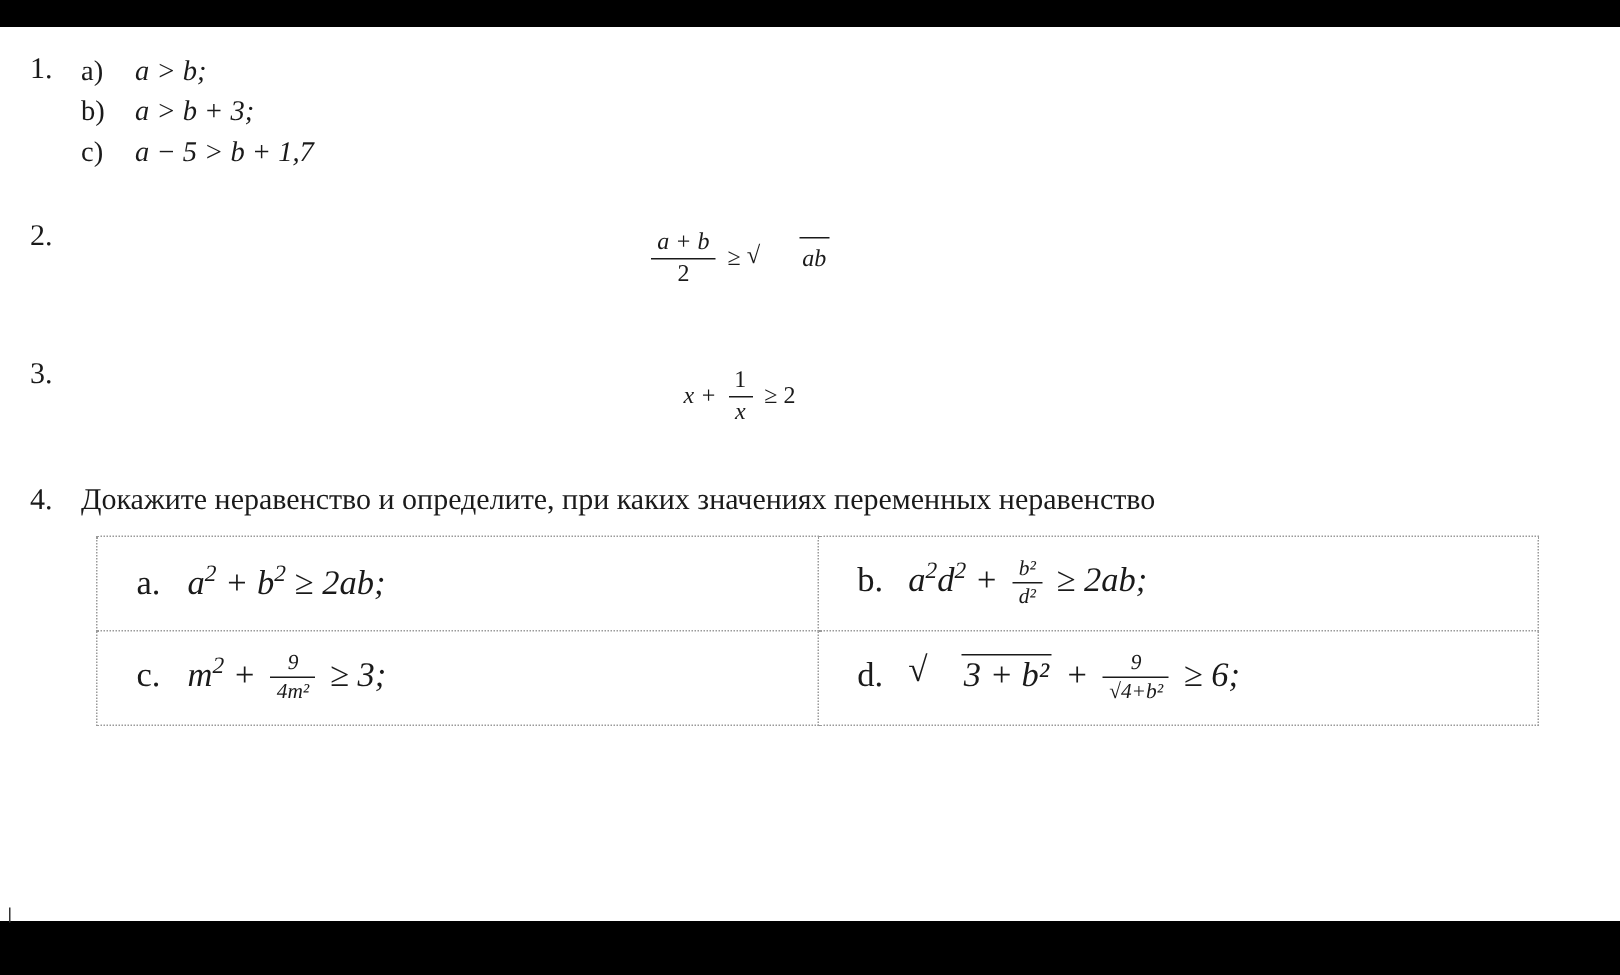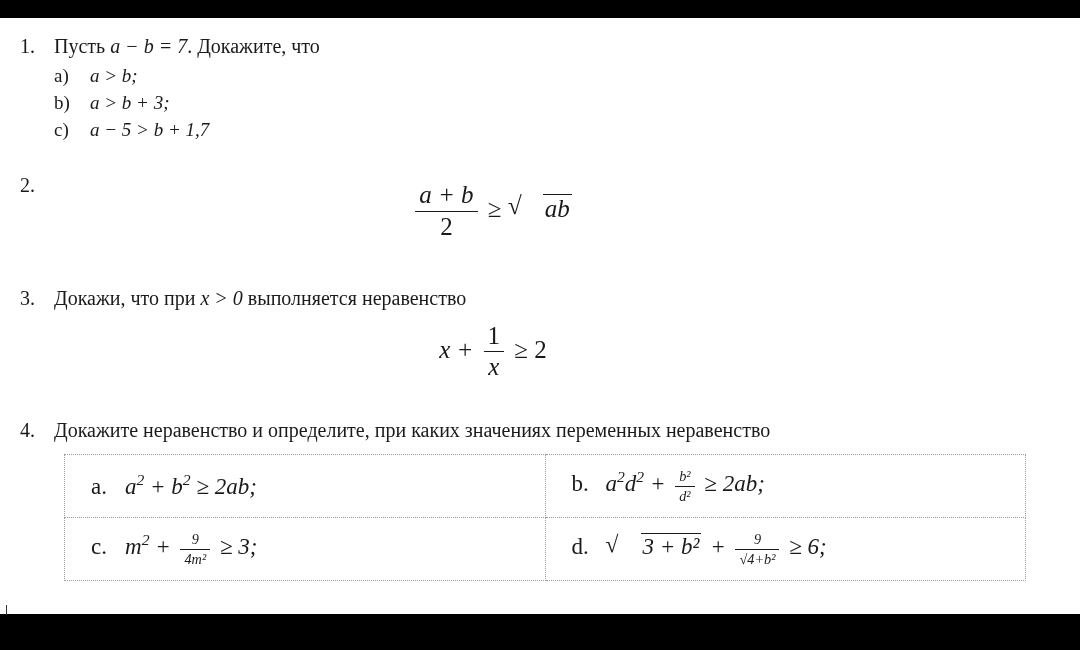--- a/index.html
+++ b/index.html
@@ -56,21 +56,21 @@
     line-height: 27px;
     font-size: 19px;
   }
   .sub-label {
     width: 36px;
     flex: 0 0 36px;
   }
   .sub-expr { font-style: italic; }
   .centered-formula {
     text-align: center;
-    font-size: 25px;
+    font-size: 16px;
     margin: 10px 0 0 0;
     padding-right: 120px;
     font-family: Liberation Serif, serif;
   }
   .frac {
     display: inline-block;
     vertical-align: middle;
     text-align: center;
     margin: 0 4px;
   }
@@ -142,23 +142,20 @@
 </style>
 </head>
 <body>
 
 <div id="page">
   <div class="doc">
 
     <div class="task">
       <div class="num">1.</div>
       <div class="body">
-        <div>
-          <span>Пусть </span><span class="it">a − b = 7</span><span>. Докажите, что</span>
-        </div>
         <div class="sub-list">
           <div class="sub-item">
             <span class="sub-label">a)</span>
             <span class="sub-expr">a &gt; b;</span>
           </div>
           <div class="sub-item">
             <span class="sub-label">b)</span>
             <span class="sub-expr">a &gt; b + 3;</span>
           </div>
           <div class="sub-item">
@@ -183,23 +180,20 @@
           <span class="radic"><span class="bar">ab</span></span>
         </div>
       </div>
     </div>
 
     <div class="gap-2"></div>
 
     <div class="task">
       <div class="num">3.</div>
       <div class="body">
-        <div>
-          <span>Докажи, что при </span><span class="it">x &gt; 0</span><span> выполняется неравенство</span>
-        </div>
         <div class="centered-formula">
           <span class="it">x +</span>
           <span class="frac">
             <span class="top">1</span>
             <span class="bot it">x</span>
           </span>
           <span>≥</span>
           <span>2</span>
         </div>
       </div>

